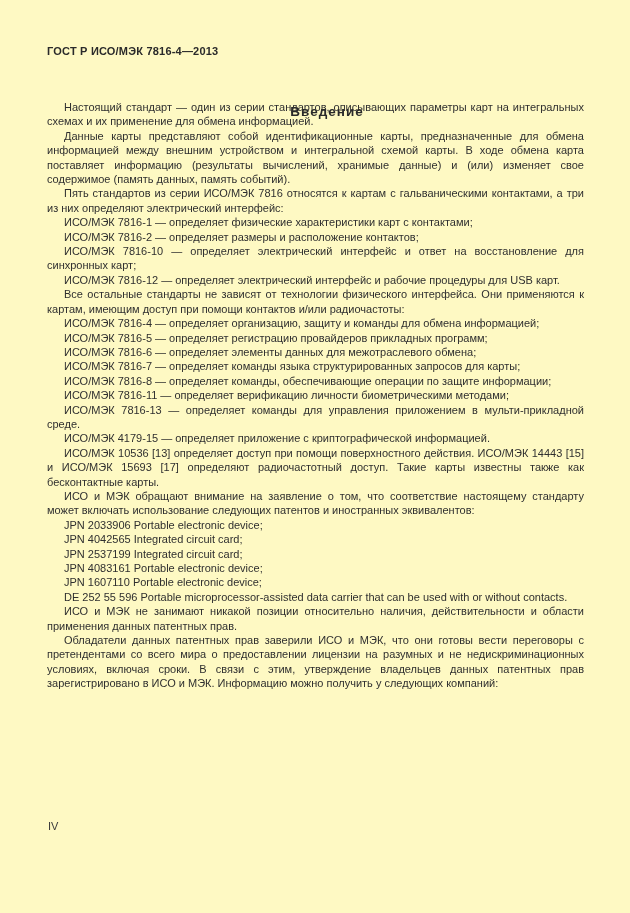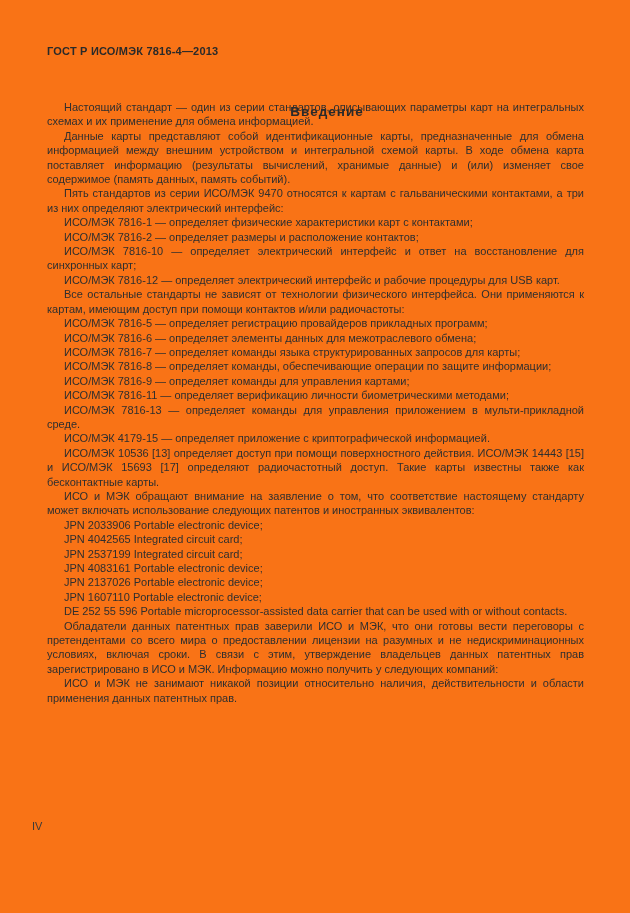--- a/index.html
+++ b/index.html
@@ -4,21 +4,21 @@
 <style>
   html, body {
     margin: 0;
     padding: 0;
     background: #ffffff;
   }
   .page {
     position: relative;
     width: 630px;
     height: 913px;
-    background: #f97316;
+    background: #fef9c3;
     font-family: "Liberation Sans", sans-serif;
     color: #2e2e2e;
     overflow: hidden;
   }
   .doc-header {
     position: absolute;
     left: 47px;
     top: 45px;
     font-size: 11px;
     font-weight: bold;
@@ -47,60 +47,59 @@
     text-align: justify;
     color: #2f2f2f;
   }
   .body-text p {
     margin: 0;
     padding: 0;
     text-indent: 17px;
   }
   .page-number {
     position: absolute;
-    left: 32px;
+    left: 48px;
     top: 820px;
     font-size: 11px;
     color: #3a3a3a;
   }
 </style>
 </head>
 <body>
 
 <div class="page">
 
   <div class="doc-header">ГОСТ Р ИСО/МЭК 7816-4—2013</div>
 
   <h1 class="section-title">Введение</h1>
 
   <div class="body-text">
     <p>Настоящий стандарт — один из серии стандартов, описывающих параметры карт на интегральных схемах и их применение для обмена информацией.</p>
     <p>Данные карты представляют собой идентификационные карты, предназначенные для обмена информацией между внешним устройством и интегральной схемой карты. В ходе обмена карта поставляет информацию (результаты вычислений, хранимые данные) и (или) изменяет свое содержимое (память данных, память событий).</p>
-    <p>Пять стандартов из серии ИСО/МЭК 9470 относятся к картам с гальваническими контактами, а три из них определяют электрический интерфейс:</p>
+    <p>Пять стандартов из серии ИСО/МЭК 7816 относятся к картам с гальваническими контактами, а три из них определяют электрический интерфейс:</p>
     <p>ИСО/МЭК 7816-1 — определяет физические характеристики карт с контактами;</p>
     <p>ИСО/МЭК 7816-2 — определяет размеры и расположение контактов;</p>
     <p>ИСО/МЭК 7816-10 — определяет электрический интерфейс и ответ на восстановление для синхронных карт;</p>
     <p>ИСО/МЭК 7816-12 — определяет электрический интерфейс и рабочие процедуры для USB карт.</p>
     <p>Все остальные стандарты не зависят от технологии физического интерфейса. Они применяются к картам, имеющим доступ при помощи контактов и/или радиочастоты:</p>
+    <p>ИСО/МЭК 7816-4 — определяет организацию, защиту и команды для обмена информацией;</p>
     <p>ИСО/МЭК 7816-5 — определяет регистрацию провайдеров прикладных программ;</p>
     <p>ИСО/МЭК 7816-6 — определяет элементы данных для межотраслевого обмена;</p>
     <p>ИСО/МЭК 7816-7 — определяет команды языка структурированных запросов для карты;</p>
     <p>ИСО/МЭК 7816-8 — определяет команды, обеспечивающие операции по защите информации;</p>
-    <p>ИСО/МЭК 7816-9 — определяет команды для управления картами;</p>
     <p>ИСО/МЭК 7816-11 — определяет верификацию личности биометрическими методами;</p>
     <p>ИСО/МЭК 7816-13 — определяет команды для управления приложением в мульти-прикладной среде.</p>
     <p>ИСО/МЭК 4179-15 — определяет приложение с криптографической информацией.</p>
     <p>ИСО/МЭК 10536 [13] определяет доступ при помощи поверхностного действия. ИСО/МЭК 14443 [15] и ИСО/МЭК 15693 [17] определяют радиочастотный доступ. Такие карты известны также как бесконтактные карты.</p>
     <p>ИСО и МЭК обращают внимание на заявление о том, что соответствие настоящему стандарту может включать использование следующих патентов и иностранных эквивалентов:</p>
     <p>JPN 2033906 Portable electronic device;</p>
     <p>JPN 4042565 Integrated circuit card;</p>
     <p>JPN 2537199 Integrated circuit card;</p>
     <p>JPN 4083161 Portable electronic device;</p>
-    <p>JPN 2137026 Portable electronic device;</p>
     <p>JPN 1607110 Portable electronic device;</p>
     <p>DE 252 55 596 Portable microprocessor-assisted data carrier that can be used with or without contacts.</p>
+    <p>ИСО и МЭК не занимают никакой позиции относительно наличия, действительности и области применения данных патентных прав.</p>
     <p>Обладатели данных патентных прав заверили ИСО и МЭК, что они готовы вести переговоры с претендентами со всего мира о предоставлении лицензии на разумных и не недискриминационных условиях, включая сроки. В связи с этим, утверждение владельцев данных патентных прав зарегистрировано в ИСО и МЭК. Информацию можно получить у следующих компаний:</p>
-    <p>ИСО и МЭК не занимают никакой позиции относительно наличия, действительности и области применения данных патентных прав.</p>
   </div>
 
   <div class="page-number">IV</div>
 
 </div>
 
 </body></html>

